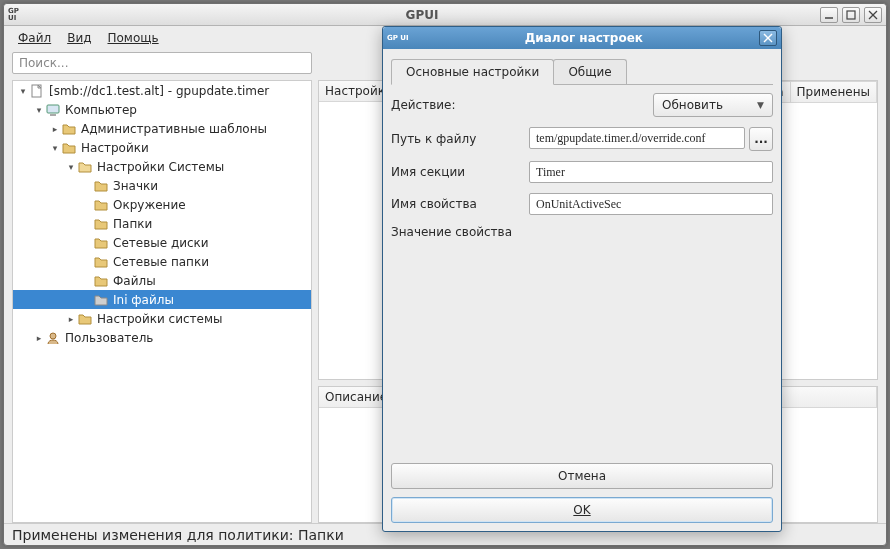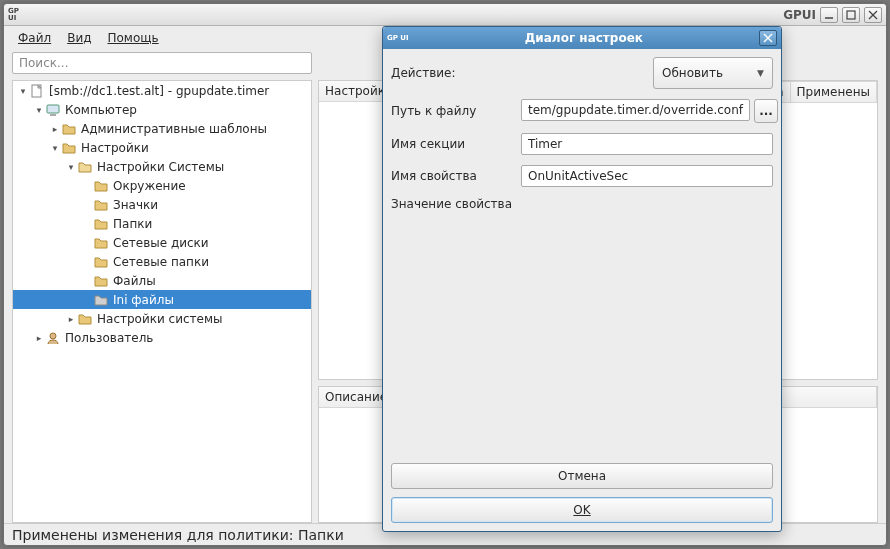--- a/index.html
+++ b/index.html
@@ -25,21 +25,21 @@
     position:absolute; inset:3px; background:var(--bg);
     border:1px solid #6f6f6f; border-radius:4px; box-shadow:0 0 4px rgba(0,0,0,.25);
     display:flex; flex-direction:column;
   }
   .titlebar {
     height:22px; background:linear-gradient(#f5f5f5,#dedede);
     border-bottom:1px solid var(--border); border-radius:4px 4px 0 0;
     display:flex; align-items:center; padding:0 4px; gap:4px;
   }
   .titlebar .appicon { width:16px; height:16px; display:flex;align-items:center;justify-content:center; font-size:7px; line-height:7px; color:#444; font-weight:bold; }
-  .titlebar .title { flex:1; text-align:right; font-weight:bold; color:#555;}
+  .titlebar .title { flex:1; text-align:center; font-weight:bold; color:#555;}
   .winbtn {
     width:18px;height:16px;border:1px solid #9a9a9a;border-radius:2px;
     background:linear-gradient(#fbfbfb,#e1e1e1); display:flex;align-items:center;justify-content:center;
     font-size:9px; color:#444; cursor:pointer;
   }
 
   .menubar {
     height:24px; display:flex; align-items:center; padding:0 8px; gap:4px;
   }
   .menuitem { padding:2px 6px; border-radius:3px; cursor:pointer;}
@@ -99,25 +99,25 @@
   }
   .dlg-titlebar .title{flex:1;text-align:center;font-weight:bold;}
   .dlg-close{width:18px;height:16px;border:1px solid #2e587c;border-radius:2px;background:linear-gradient(#8bbae2,#5b94c4);display:flex;align-items:center;justify-content:center;color:#fff;font-size:10px;cursor:pointer;}
 
   .dlg-body{flex:1;display:flex;flex-direction:column;padding:8px;gap:8px;}
   .tabs{display:flex;align-items:flex-end;height:28px;border-bottom:1px solid var(--border);}
   .tab{padding:5px 14px;border:1px solid var(--border);border-bottom:none;background:#e8e8e8;margin-right:-1px;cursor:pointer;border-radius:3px 3px 0 0;}
   .tab.active{background:var(--bg);position:relative;top:1px;border-bottom:1px solid var(--bg);}
   .tabcontent{flex:1;border:1px solid var(--border);border-top:none;background:var(--bg);padding:10px 12px;display:flex;flex-direction:column;gap:10px;}
   .tabcontent.nested{border:none;padding:0;}
-  .formrow{display:flex;align-items:center;}
+  .formrow{display:flex;align-items:center;gap:8px;}
   .formrow label{flex:0 0 130px;}
   .formrow .field{flex:1;display:flex;gap:4px;}
-  .textbox{flex:1;height:22px;border:1px solid #aaa;background:#fff;padding:3px 6px;display:flex;align-items:center;border-radius:2px;overflow:hidden;white-space:nowrap;}
-  .select{flex:0 0 120px;height:32px;border:1px solid #aaa;background:linear-gradient(#fdfdfd,#e9e9e9);border-radius:3px;display:flex;align-items:center;justify-content:space-between;padding:0 8px;cursor:pointer;}
+  .textbox{flex:1;height:22px;border:1px solid #aaa;background:#fff;padding:3px 6px;display:flex;align-items:center;border-radius:2px;overflow:hidden;white-space:nowrap;font-family:Liberation Serif, serif;}
+  .select{flex:0 0 120px;height:24px;border:1px solid #aaa;background:linear-gradient(#fdfdfd,#e9e9e9);border-radius:3px;display:flex;align-items:center;justify-content:space-between;padding:0 8px;cursor:pointer;}
   .select .caret{font-size:9px;color:#555;}
   .browse{width:24px;height:24px;border:1px solid #aaa;background:linear-gradient(#fdfdfd,#e9e9e9);border-radius:3px;display:flex;align-items:center;justify-content:center;cursor:pointer;font-weight:bold;}
   .dlg-buttons{display:flex;justify-content:flex-end;gap:8px;padding:8px;flex-direction:column;}
   .btn{min-width:70px;height:26px;border:1px solid #aaa;background:linear-gradient(#fdfdfd,#e6e6e6);border-radius:3px;display:flex;align-items:center;justify-content:center;cursor:pointer;}
   .btn.default{border:1px solid #7aa9d1; box-shadow:inset 0 0 0 1px #cfe4f5;}
   .btn .ul{text-decoration:underline;}
 
   svg{display:block;}
 </style>
 </head>
@@ -233,36 +233,36 @@
                               <span class="sp"></span>
                               <span class="sp"></span>
                               <span class="sp"></span>
                               <span class="sp"></span>
                               <span class="tw"></span>
                               <span class="ic">
                                 <svg width="14" height="14">
                                   <path d="M1 3h4l2 2h6v7H1z" fill="#e8c878" stroke="#b28f3c"></path>
                                 </svg>
                               </span>
+                              <span>Значки</span>
+                            </div>
+                          </li>
+                        <li>
+                            <div class="row">
+                              <span class="sp"></span>
+                              <span class="sp"></span>
+                              <span class="sp"></span>
+                              <span class="sp"></span>
+                              <span class="tw"></span>
+                              <span class="ic">
+                                <svg width="14" height="14">
+                                  <path d="M1 3h4l2 2h6v7H1z" fill="#e8c878" stroke="#b28f3c"></path>
+                                </svg>
+                              </span>
                               <span>Окружение</span>
-                            </div>
-                          </li>
-                        <li>
-                            <div class="row">
-                              <span class="sp"></span>
-                              <span class="sp"></span>
-                              <span class="sp"></span>
-                              <span class="sp"></span>
-                              <span class="tw"></span>
-                              <span class="ic">
-                                <svg width="14" height="14">
-                                  <path d="M1 3h4l2 2h6v7H1z" fill="#e8c878" stroke="#b28f3c"></path>
-                                </svg>
-                              </span>
-                              <span>Значки</span>
                             </div>
                           </li>
                         <li>
                             <div class="row">
                               <span class="sp"></span>
                               <span class="sp"></span>
                               <span class="sp"></span>
                               <span class="sp"></span>
                               <span class="tw"></span>
                               <span class="ic">
@@ -401,20 +401,24 @@
 UI</div>
     <div class="title">Диалог настроек</div>
     <div class="dlg-close">
       <svg width="10" height="10">
           <line x1="1" y1="1" x2="9" y2="9" stroke="#fff" stroke-width="1.4"></line>
           <line x1="9" y1="1" x2="1" y2="9" stroke="#fff" stroke-width="1.4"></line>
         </svg>
     </div>
   </div>
   <div class="dlg-body">
+    <div class="tabs">
+      <div class="tab active">Основные настройки</div>
+      <div class="tab">Общие</div>
+    </div>
     <div class="tabcontent nested">
       <div class="formrow">
         <label>Действие:</label>
         <div class="field" style="justify-content:flex-end">
           <div class="select">
             <span>Обновить</span>
             <span class="caret">▼</span>
           </div>
         </div>
       </div>

